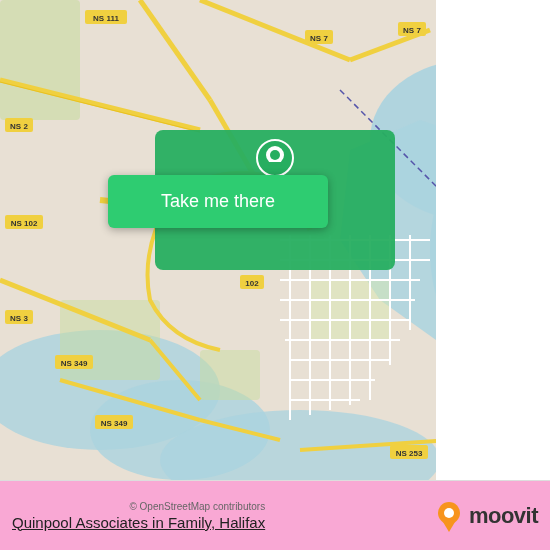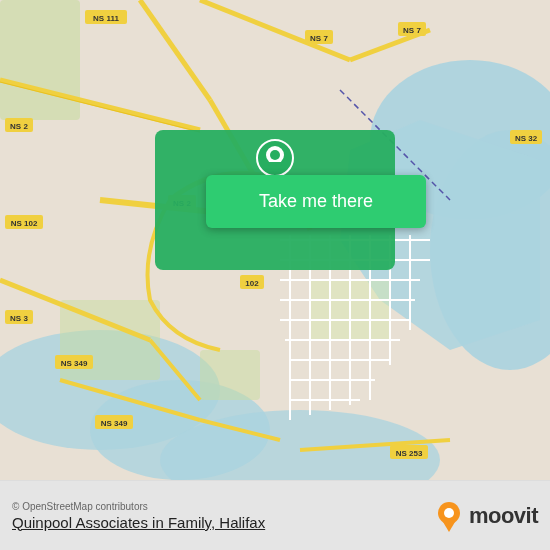--- a/index.html
+++ b/index.html
@@ -1,35 +1,36 @@
 <!DOCTYPE html>
 <html><head>
   <meta charset="utf-8">
   <style>
     * { margin: 0; padding: 0; box-sizing: border-box; }
     body { width: 550px; height: 550px; overflow: hidden; font-family: Arial, sans-serif; }
 
     #map-container {
-      width: 550px;
+      width: 436px;
       height: 480px;
       position: relative;
       overflow: hidden;
       background-color: #e8e0d8;
     }
 
     
     #bottom-bar {
       width: 550px;
       height: 70px;
-      background: #e5e5e5;
+      background: #f9a8d4;
       display: flex;
       align-items: center;
       padding: 0 12px;
       border-top: 1px solid #ddd;
       justify-content: space-between;
+      text-align: right;
     }
 
     #bottom-left {
       display: flex;
       flex-direction: column;
       gap: 2px;
     }
 
     #attribution {
       font-size: 10px;
@@ -73,21 +74,20 @@
       border-radius: 6px;
       padding: 16px 36px;
       font-size: 18px;
       font-weight: 500;
       cursor: pointer;
       white-space: nowrap;
       box-shadow: 0 2px 8px rgba(0,0,0,0.3);
       z-index: 10;
       width: 220px;
       text-align: center;
-      margin-left: 41px;
     }
   </style>
 </head>
 <body>
 
 <div id="map-container">
   
   <svg width="550" height="480" xmlns="http://www.w3.org/2000/svg">
 
     <rect width="550" height="480" fill="#e8e0d4"></rect>

